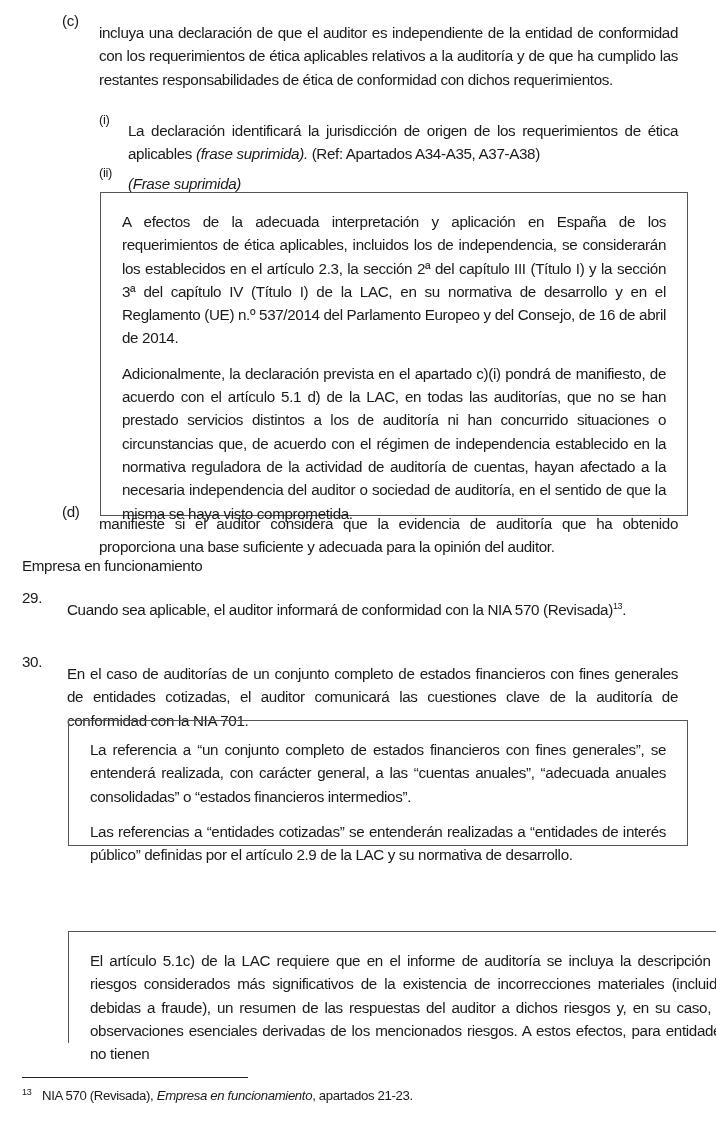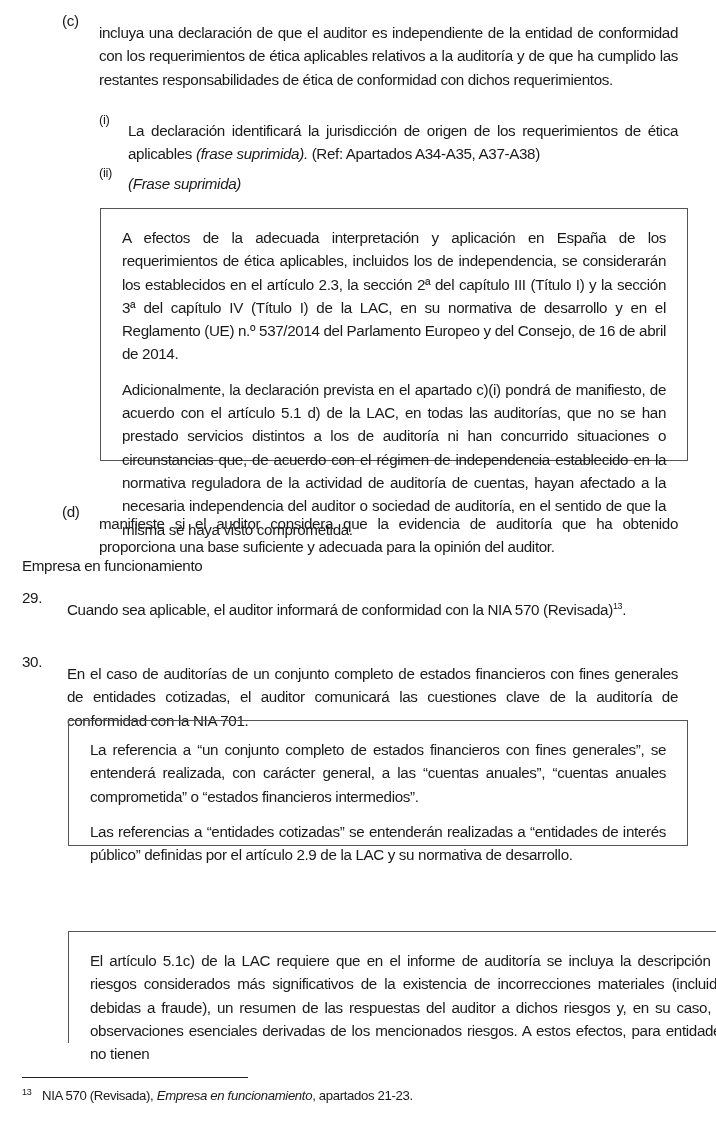--- a/index.html
+++ b/index.html
@@ -66,21 +66,21 @@
     </p>
   </div>
 
   <div class="block" style="left:99px; top:160px; width:591px;">
     <span class="lbl small-lbl" style="left:0; top:1px;">(ii)</span>
     <p style="margin-left:29px;">
       <span class="it">(Frase suprimida)</span>
     </p>
   </div>
 
-  <div class="box" style="left:100px; top:208px; width:588px; height:253px;">
+  <div class="box" style="left:100px; top:192px; width:588px; height:324px;">
     <p class="just">A efectos de la adecuada interpretación y aplicación en España de los requerimientos de ética aplicables, incluidos los de independencia, se considerarán los establecidos en el artículo 2.3, la sección 2ª del capítulo III (Título I) y la sección 3ª del capítulo IV (Título I) de la LAC, en su normativa de desarrollo y en el Reglamento (UE) n.º 537/2014 del Parlamento Europeo y del Consejo, de 16 de abril de 2014.</p>
     <p class="just">Adicionalmente, la declaración prevista en el apartado c)(i) pondrá de manifiesto, de acuerdo con el artículo 5.1 d) de la LAC, en todas las auditorías, que no se han prestado servicios distintos a los de auditoría ni han concurrido situaciones o circunstancias que, de acuerdo con el régimen de independencia establecido en la normativa reguladora de la actividad de auditoría de cuentas, hayan afectado a la necesaria independencia del auditor o sociedad de auditoría, en el sentido de que la misma se haya visto comprometida.</p>
   </div>
 
   <div class="block" style="left:62px; top:500px; width:628px;">
     <span class="lbl" style="left:0; top:0;">(d)</span>
     <p class="just" style="margin-left:37px;">manifieste si el auditor considera que la evidencia de auditoría que ha obtenido proporciona una base suficiente y adecuada para la opinión del auditor.</p>
   </div>
 
   <div class="block" style="left:22px; top:554px;">Empresa en funcionamiento</div>
@@ -92,21 +92,21 @@
     </p>
   </div>
 
 
   <div class="block" style="left:22px; top:650px; width:668px;">
     <span class="lbl" style="left:0; top:0;">30.</span>
     <p class="just" style="margin-left:45px;">En el caso de auditorías de un conjunto completo de estados financieros con fines generales de entidades cotizadas, el auditor comunicará las cuestiones clave de la auditoría de conformidad con la NIA 701.</p>
   </div>
 
   <div class="box" style="left:68px; top:720px; width:620px; height:126px;">
-    <p class="just">La referencia a “un conjunto completo de estados financieros con fines generales”, se entenderá realizada, con carácter general, a las “cuentas anuales”, “cuentas anuales comprometida” o “estados financieros intermedios”.</p>
+    <p class="just">La referencia a “un conjunto completo de estados financieros con fines generales”, se entenderá realizada, con carácter general, a las “cuentas anuales”, “adecuada anuales consolidadas” o “estados financieros intermedios”.</p>
     <p class="just">Las referencias a “entidades cotizadas” se entenderán realizadas a “entidades de interés público” definidas por el artículo 2.9 de la LAC y su normativa de desarrollo.</p>
   </div>
 
 
   <div class="box" style="left:68px; top:931px; width:712px; height:112px; border-bottom:none;">
     <p class="just">El artículo 5.1c) de la LAC requiere que en el informe de auditoría se incluya la descripción de los riesgos considerados más significativos de la existencia de incorrecciones materiales (incluidas las debidas a fraude), un resumen de las respuestas del auditor a dichos riesgos y, en su caso, de las observaciones esenciales derivadas de los mencionados riesgos. A estos efectos, para entidades que no tienen</p>
   </div>
 
   <div class="fn-rule"></div>
   <div class="footnote">

